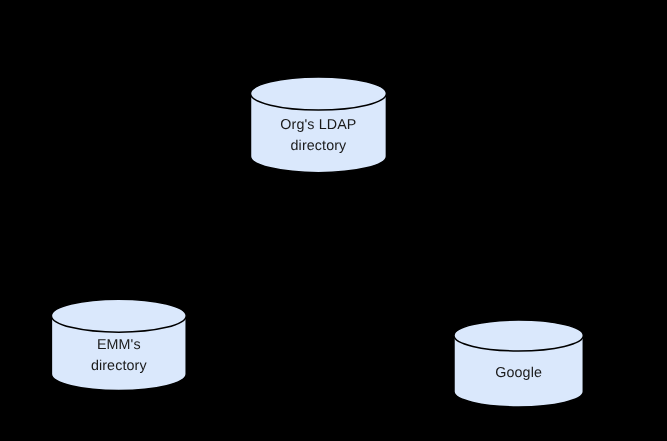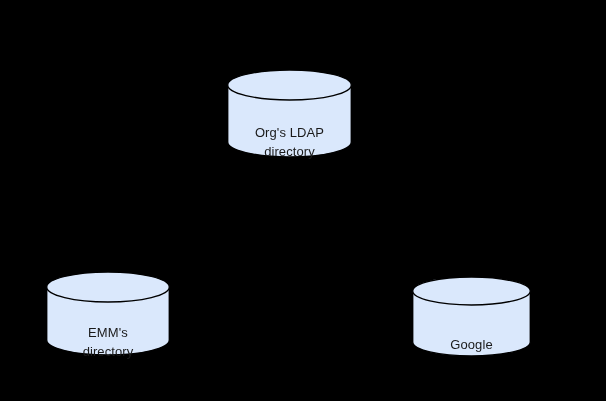--- a/index.html
+++ b/index.html
@@ -35,21 +35,20 @@
     left: 0;
     width: 100%;
     text-align: center;
     color: #1a1a1a;
     font-family: "Liberation Sans", sans-serif;
     font-size: 13px;
     line-height: 19px;
     letter-spacing: 0.1px;
     white-space: pre-line;
     pointer-events: none;
-    margin-top: 20px;
     -webkit-font-smoothing: antialiased;
   }
 </style>
 </head>
 <body>
 
 <div id="canvas" style="width: 606px; height: 401px; background: rgb(0, 0, 0);">
     <div class="cylinder" style="left: 227px; top: 70px; width: 125px; height: 87px;">
       <svg class="cyl-svg" width="125" height="87" viewBox="0 0 125 87">
         <path d="M 0.7 15 L 0.7 72 A 61.8 15 0 0 0 124.3 72 L 124.3 15 A 61.8 15 0 0 0 0.7 15 Z" fill="#dae8fc" stroke="#000000" stroke-width="1.4" stroke-linejoin="round"></path>
@@ -59,20 +58,20 @@
 directory</div>
     </div>
     <div class="cylinder" style="left: 46px; top: 272px; width: 124px; height: 83px;">
       <svg class="cyl-svg" width="124" height="83" viewBox="0 0 124 83">
         <path d="M 0.7 15 L 0.7 68 A 61.3 15 0 0 0 123.3 68 L 123.3 15 A 61.3 15 0 0 0 0.7 15 Z" fill="#dae8fc" stroke="#000000" stroke-width="1.4" stroke-linejoin="round"></path>
         <path d="M 0.7 15 A 61.3 15 0 0 0 123.3 15 A 61.3 15 0 0 0 0.7 15 Z" fill="#dae8fc" stroke="#000000" stroke-width="1.4"></path>
       </svg>
       <div class="cyl-label" style="color: rgb(26, 26, 26); top: 31px; height: 38px;">EMM's
 directory</div>
     </div>
-    <div class="cylinder" style="left: 412px; top: 277px; width: 119px; height: 79px;">
+    <div class="cylinder" style="left: 412px; top: 291px; width: 119px; height: 79px;">
       <svg class="cyl-svg" width="119" height="79" viewBox="0 0 119 79">
         <path d="M 0.7 14 L 0.7 65 A 58.8 14 0 0 0 118.3 65 L 118.3 14 A 58.8 14 0 0 0 0.7 14 Z" fill="#dae8fc" stroke="#000000" stroke-width="1.4" stroke-linejoin="round"></path>
         <path d="M 0.7 14 A 58.8 14 0 0 0 118.3 14 A 58.8 14 0 0 0 0.7 14 Z" fill="#dae8fc" stroke="#000000" stroke-width="1.4"></path>
       </svg>
       <div class="cyl-label" style="color: rgb(26, 26, 26); top: 38px; height: 19px;">Google</div>
     </div>
   </div>
 
 </body></html>

